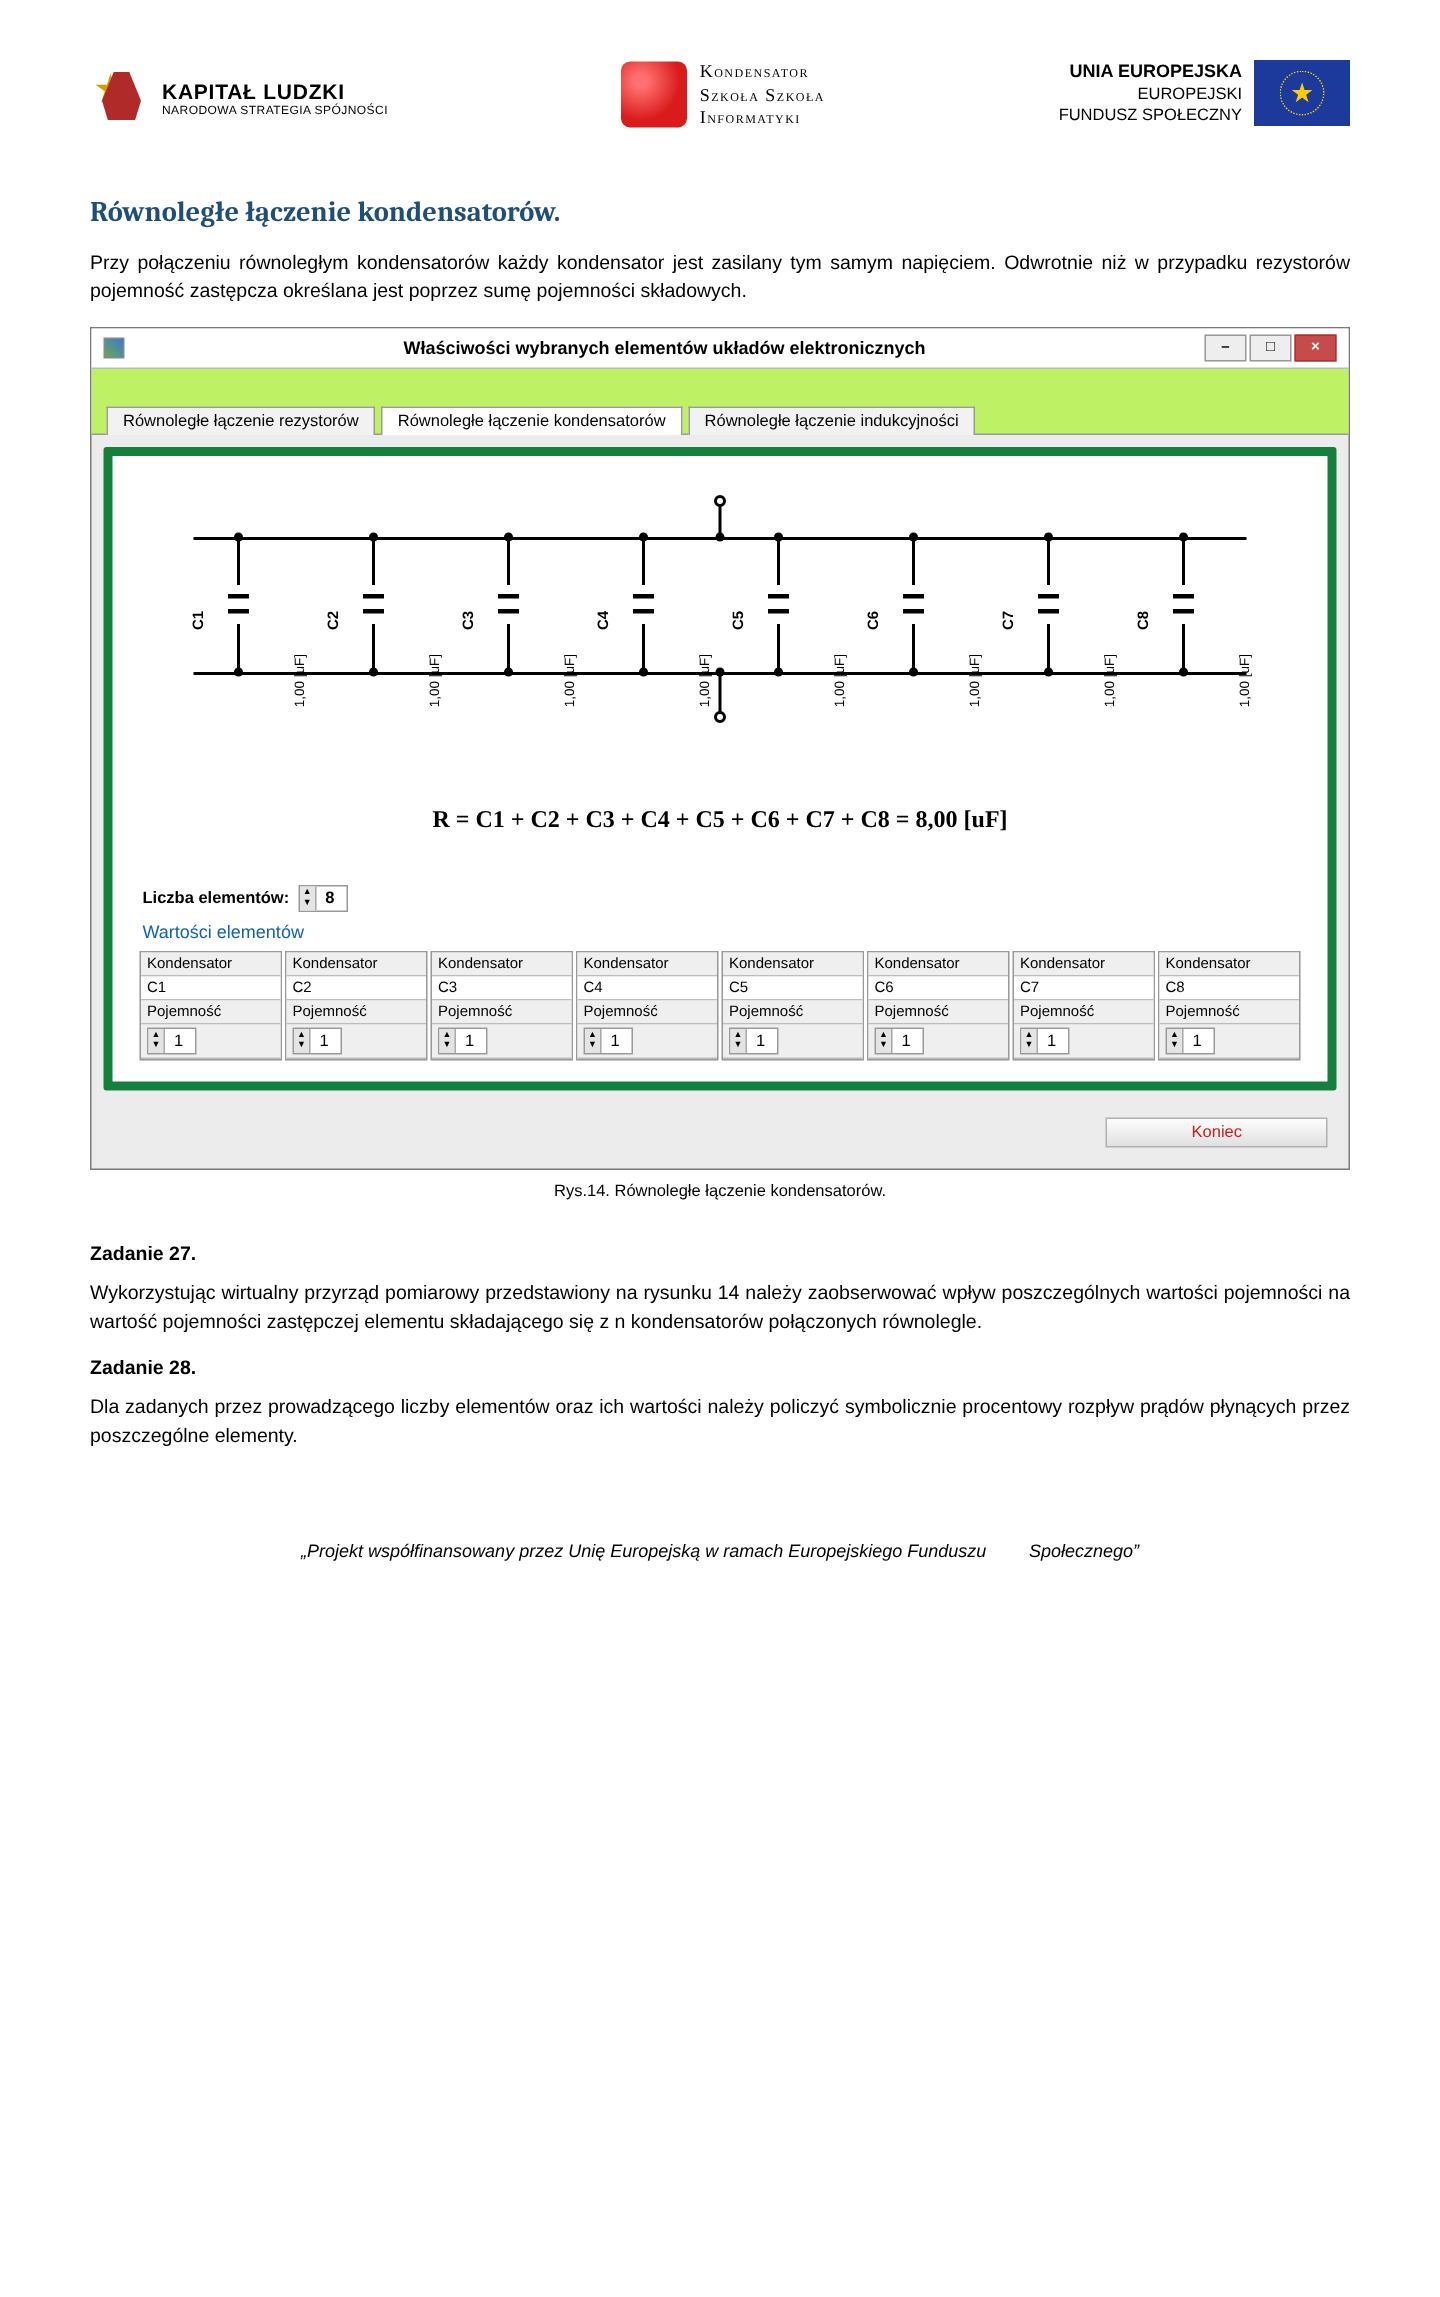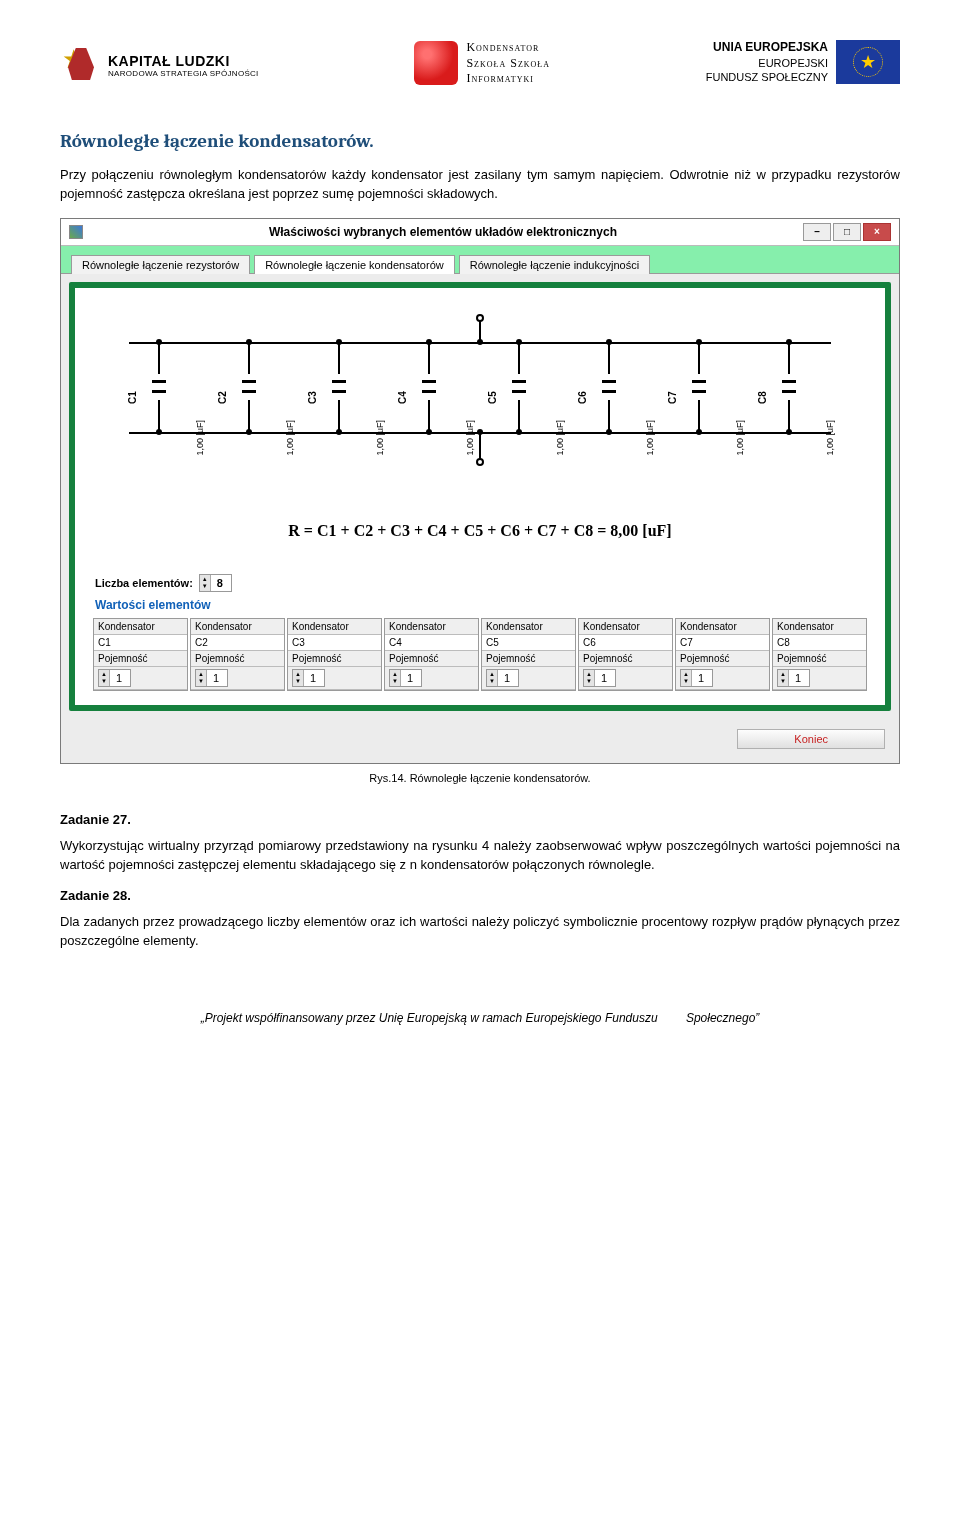--- a/index.html
+++ b/index.html
@@ -32,21 +32,21 @@
 
   
   .window { border: 1px solid #7a7a7a; background: #ececec; margin-bottom: 8px; }
   .titlebar { background: #fff; display: flex; align-items: center; justify-content: space-between; padding: 4px 8px; border-bottom: 1px solid #bbb; font-weight: bold; }
   .titlebar-icon { width: 14px; height: 14px; background: linear-gradient(45deg,#6aa84f,#3c78d8); border: 1px solid #888; }
   .titlebar-title { font-size: 12px; flex: 1; text-align: center; }
   .titlebar-btns { display: flex; gap: 2px; }
   .tb-btn { width: 28px; height: 18px; border: 1px solid #999; background: #eee; font-size: 10px; display: flex; align-items: center; justify-content: center; }
   .tb-close { background: #c84b4b; color: #fff; border-color: #a33; }
 
-  .tabstrip { background: #86efac; padding: 8px 10px 0; display: flex; gap: 4px; border-bottom: 1px solid #999; }
+  .tabstrip { background: #bef264; padding: 24px 10px 0; display: flex; gap: 4px; border-bottom: 1px solid #999; }
   .tab { background: #fff; border: 1px solid #9a9a9a; border-bottom: none; padding: 3px 10px; font-size: 11px; position: relative; top: 1px; }
   .tab.inactive { background: #f2f2f2; }
 
   .panel { background: #fff; border: 6px solid #15803d; margin: 8px; padding: 14px; border-radius: 2px; }
 
   
   .circuit { position: relative; height: 190px; margin: 10px 10px 20px; }
   .wire-top { position: absolute; left: 30px; right: 30px; top: 30px; height: 0; border-top: 2px solid #000; }
   .wire-bot { position: absolute; left: 30px; right: 30px; top: 120px; height: 0; border-top: 2px solid #000; }
   .node { position: absolute; width: 6px; height: 6px; background: #000; border-radius: 50%; transform: translate(-50%,-50%); }
@@ -63,21 +63,21 @@
   .cap .lbl-name { position: absolute; left: -2px; top: 62px; font-size: 10px; font-weight: bold; transform: rotate(-90deg); transform-origin: left top; }
   .cap .lbl-val { position: absolute; right: -6px; top: 78px; font-size: 9px; transform: rotate(-90deg); transform-origin: right top; }
 
   .formula { text-align: center; font-family: "Times New Roman", serif; font-weight: bold; font-size: 16px; margin: 18px 0 6px; }
 
   .count-row { display: flex; align-items: center; gap: 6px; font-size: 11px; font-weight: bold; margin: 34px 0 6px 6px; }
   .spin { display: inline-flex; align-items: stretch; border: 1px solid #999; background: #fff; height: 18px; }
   .spin .arrows { display: flex; flex-direction: column; font-size: 6px; line-height: 7px; padding: 1px 2px; background: #e4e4e4; border-right: 1px solid #aaa; }
   .spin .val { padding: 0 6px; font-size: 11px; display: flex; align-items: center; min-width: 20px; }
 
-  .section-label { color: #1161b8; font-weight: bold; font-size: 12px; margin: 4px 0 6px 6px; }
+  .section-label { color: #1161b8; font-weight: normal; font-size: 12px; margin: 4px 0 6px 6px; }
 
   .grid { display: flex; gap: 2px; margin: 0 4px; }
   .gcol { flex: 1; border: 1px solid #9a9a9a; background: #efefef; }
   .gcell { border-bottom: 1px solid #bcbcbc; padding: 2px 4px; font-size: 10px; background: #efefef; }
   .gcell.input { background: #fff; }
   .gcell.spin-row { display: flex; align-items: center; gap: 3px; background: #efefef; }
 
   .btn-row { display: flex; justify-content: flex-end; padding: 10px 14px 14px; }
   .end-btn { border: 1px solid #b0b0b0; background: linear-gradient(#fdfdfd,#e0e0e0); padding: 3px 56px; font-size: 11px; color: #c62121; }
 
@@ -368,21 +368,21 @@
     </div>
 
     <div class="btn-row">
       <button class="end-btn">Koniec</button>
     </div>
   </div>
 
   <div class="caption">Rys.14. Równoległe łączenie kondensatorów.</div>
 
   <div class="task-label">Zadanie 27.</div>
-  <p class="body">Wykorzystując wirtualny przyrząd pomiarowy przedstawiony na rysunku 4 należy zaobserwować wpływ poszczególnych wartości pojemności na wartość pojemności zastępczej elementu składającego się z n kondensatorów połączonych równolegle.</p>
+  <p class="body">Wykorzystując wirtualny przyrząd pomiarowy przedstawiony na rysunku 14 należy zaobserwować wpływ poszczególnych wartości pojemności na wartość pojemności zastępczej elementu składającego się z n kondensatorów połączonych równolegle.</p>
 
   <div class="task-label">Zadanie 28.</div>
   <p class="body">Dla zadanych przez prowadzącego liczby elementów oraz ich wartości należy policzyć symbolicznie procentowy rozpływ prądów płynących przez poszczególne elementy.</p>
 
   <div class="footer">
     <span>„Projekt współfinansowany przez Unię Europejską w ramach Europejskiego Funduszu </span><span class="q">Społecznego”</span>
   </div>
 
 </div>
 

